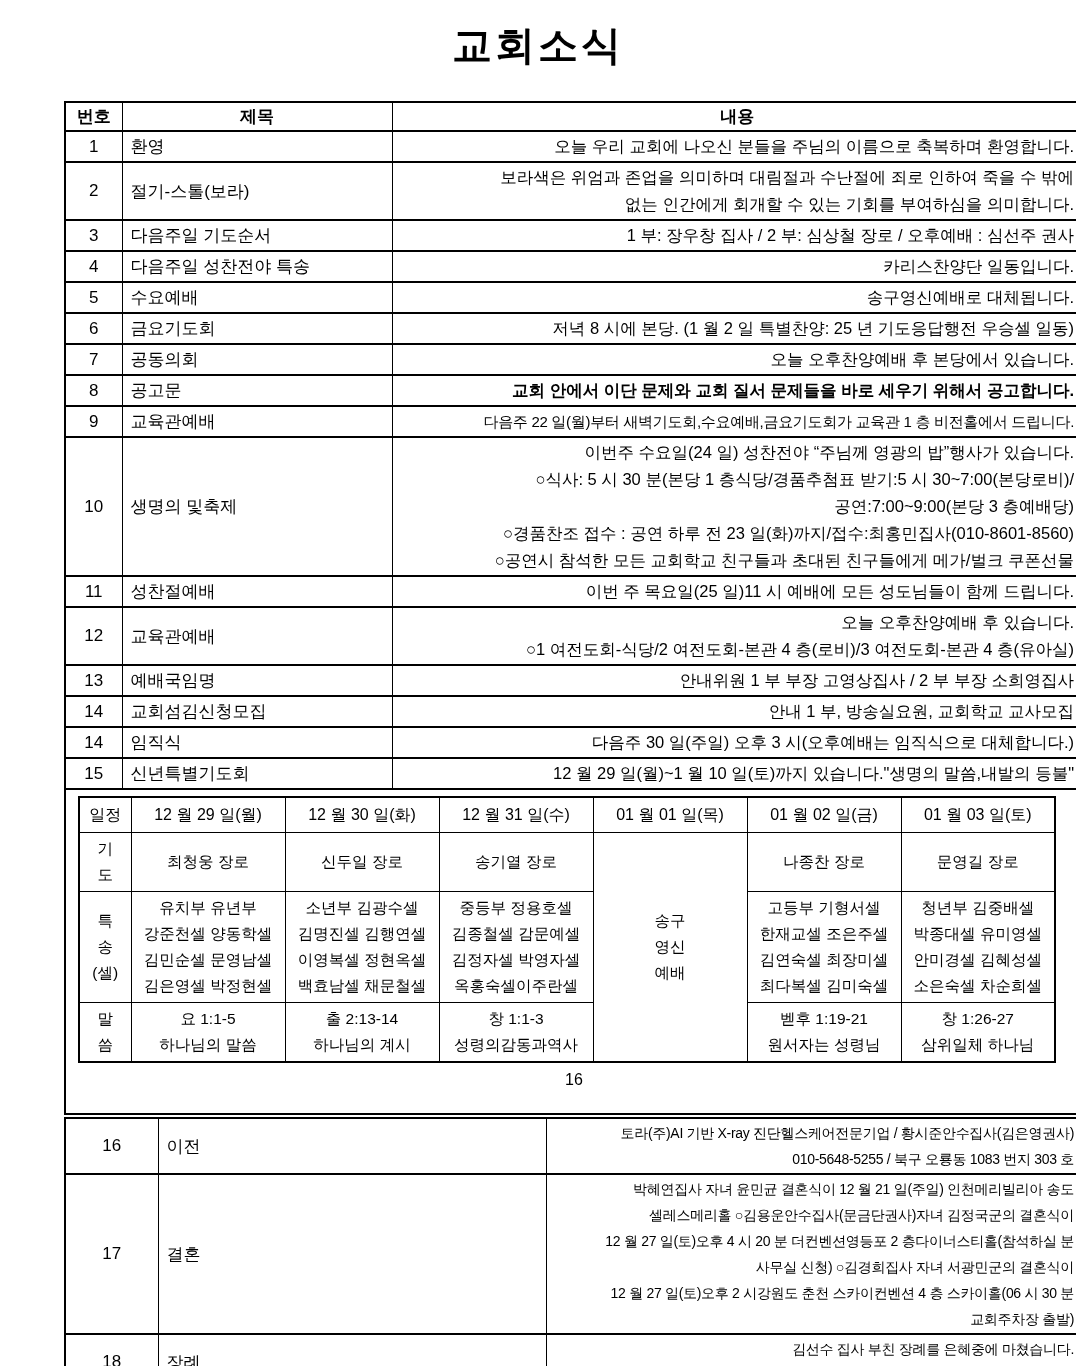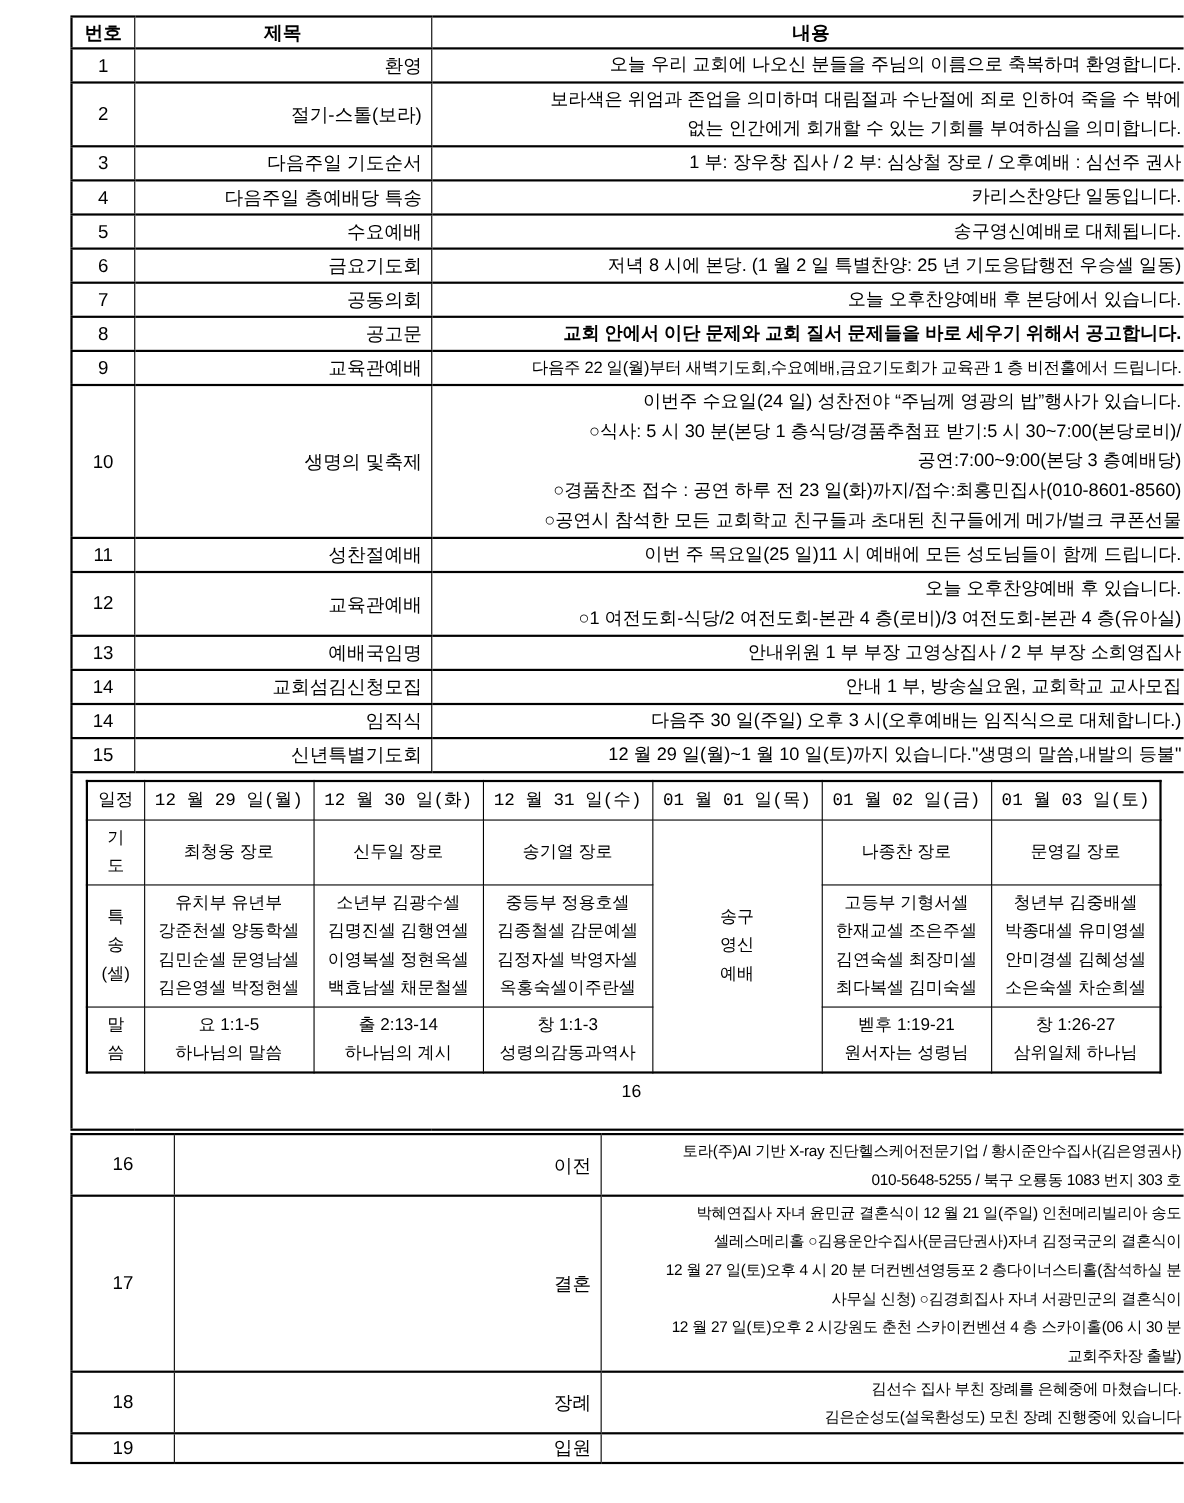--- a/index.html
+++ b/index.html
@@ -26,57 +26,58 @@
     border:1px solid #000;
     border-top:2px solid #000;
     border-bottom:2px solid #000;
     padding:1px 8px;
     vertical-align:middle;
   }
   .main-table thead th {
     font-weight:700; text-align:center; font-size:17px; padding:2px 4px;
   }
   .c-no   { text-align:center; font-size:17px; }
-  .c-title{ text-align:right; font-size:17px; }
+  .c-title{ text-align:left; font-size:17px; }
   .c-content { text-align:right; font-size:16.5px; line-height:27px; padding-left:10px; }
   .c-content div { min-height:27px; }
   .bold-content div { font-weight:700; }
   .tight { font-size:15px; letter-spacing:-0.3px; }
 
   
   td.schedule-wrap { padding:6px 0 24px 0; }
   .schedule-table {
     width:calc(100% - 38px);
     margin-left:12px;
     border:2px solid #000;
   }
   .schedule-table td {
     border:1px solid #000;
     text-align:center;
     font-size:15.5px;
     line-height:26px;
     padding:3px 12px;
     vertical-align:middle;
   }
-  .schedule-table tr.sched-header td { font-size:16px; padding:4px 2px;font-family:Liberation Mono, monospace; }
+  .schedule-table tr.sched-header td { font-size:16px; padding:4px 2px; }
   .sc-label-col { width:52px; }
   .merged-cell { vertical-align:middle; }
   .page-number { text-align:center; font-size:16px; margin-top:8px; }
 
   
   .lower { margin-top:2px; }
   .lower .c-content { font-size:14px; letter-spacing:-0.3px; line-height:26px; }
   .lower .c-content div { min-height:26px; }
   .xtight { font-size:14px; letter-spacing:-0.5px; }
 </style>
 </head>
 <body>
 
 <div class="page">
 
+  <h1 class="doc-title">교회소식</h1>
 
   <table class="main-table upper">
     <colgroup>
         <col style="width:57px">
         <col style="width:270px">
         <col>
       </colgroup>
     <thead>
       <tr>
         <th>번호</th>
@@ -102,21 +103,21 @@
       </tr>
       <tr>
         <td class="c-no">3</td>
         <td class="c-title">다음주일 기도순서</td>
         <td class="c-content">
             <div>1 부: 장우창 집사 / 2 부: 심상철 장로 / 오후예배 : 심선주 권사</div>
           </td>
       </tr>
       <tr>
         <td class="c-no">4</td>
-        <td class="c-title">다음주일 층예배당 특송</td>
+        <td class="c-title">다음주일 성찬전야 특송</td>
         <td class="c-content">
             <div>카리스찬양단 일동입니다.</div>
           </td>
       </tr>
       <tr>
         <td class="c-no">5</td>
         <td class="c-title">수요예배</td>
         <td class="c-content">
             <div>송구영신예배로 대체됩니다.</div>
           </td>

